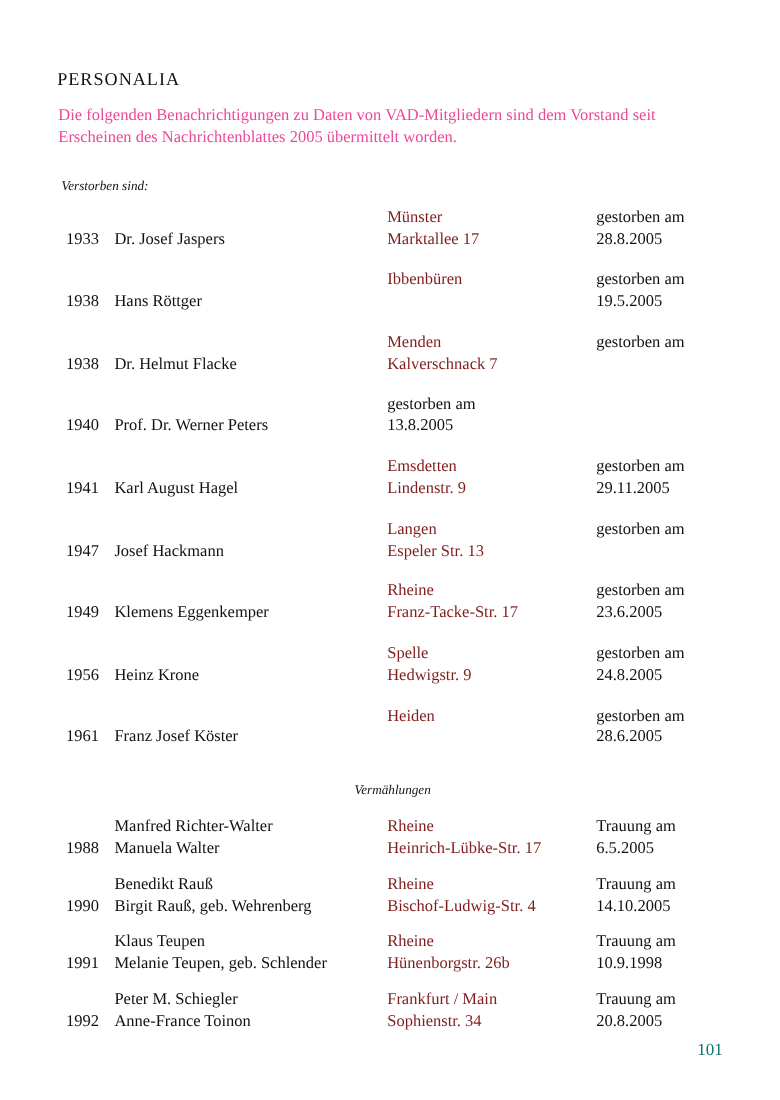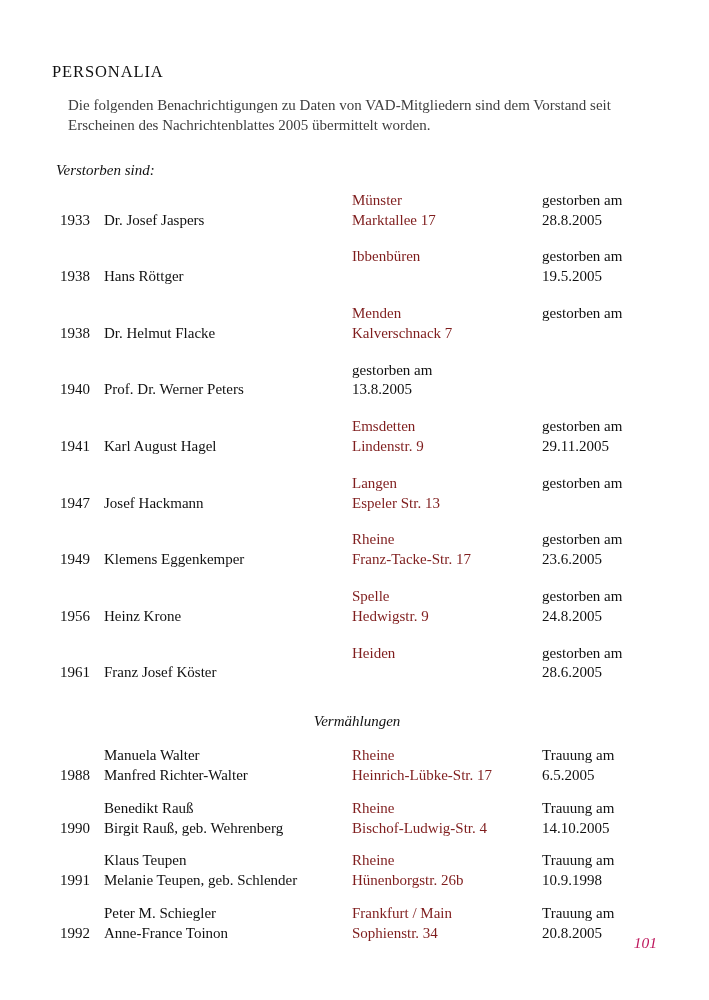--- a/index.html
+++ b/index.html
@@ -24,27 +24,27 @@
   .page-title {
     font-size: 16.5px;
     letter-spacing: 0.9px;
     margin: 0 0 14px 0;
     font-weight: normal;
     color: #111;
   }
   .intro {
     font-size: 15px;
     line-height: 1.33;
-    margin: 0 0 26px 16px;
-    color: #404040;
+    margin: 0 0 26px 1px;
+    color: #ec4899;
     max-width: 615px;
   }
   .section-heading {
     font-style: italic;
-    font-size: 15px;
+    font-size: 12px;
     margin: 0 0 12px 4px;
     color: #111;
   }
   .section-heading.second {
     margin-top: 30px;
     margin-bottom: 16px;
     text-align: center;
   }
   .entries {
     margin: 0;
@@ -84,24 +84,23 @@
   .line2 {
     display: block;
   }
   .blank {
     display: block;
     min-height: 19.8px;
   }
   .page-number {
     position: absolute;
     right: 52px;
-    bottom: 48px;
+    bottom: 36px;
     font-size: 15.5px;
-    color: #be185d;
-    font-style: italic;
+    color: #0f766e;
   }
 </style>
 </head>
 <body>
 
 <div class="page">
 
   <h1 class="page-title">PERSONALIA</h1>
 
   <p class="intro">Die folgenden Benachrichtigungen zu Daten von VAD-Mitgliedern sind dem Vorstand seit Erscheinen des Nachrichtenblattes 2005 übermittelt worden.</p>
@@ -225,22 +224,22 @@
 
   </div>
 
   <div class="section-heading second">Vermählungen</div>
 
   <div class="entries">
 
     <div class="entry wed">
       <div class="col-year">1988</div>
       <div class="col-name">
+        <span class="line2">Manfred Richter-Walter</span>
         <span class="line2">Manuela Walter</span>
-        <span class="line2">Manfred Richter-Walter</span>
       </div>
       <div class="col-place">
         <span class="line2">Rheine</span>
         <span class="line2">Heinrich-Lübke-Str. 17</span>
       </div>
       <div class="col-event">
         <span class="line2">Trauung am</span>
         <span class="line2">6.5.2005</span>
       </div>
     </div>

